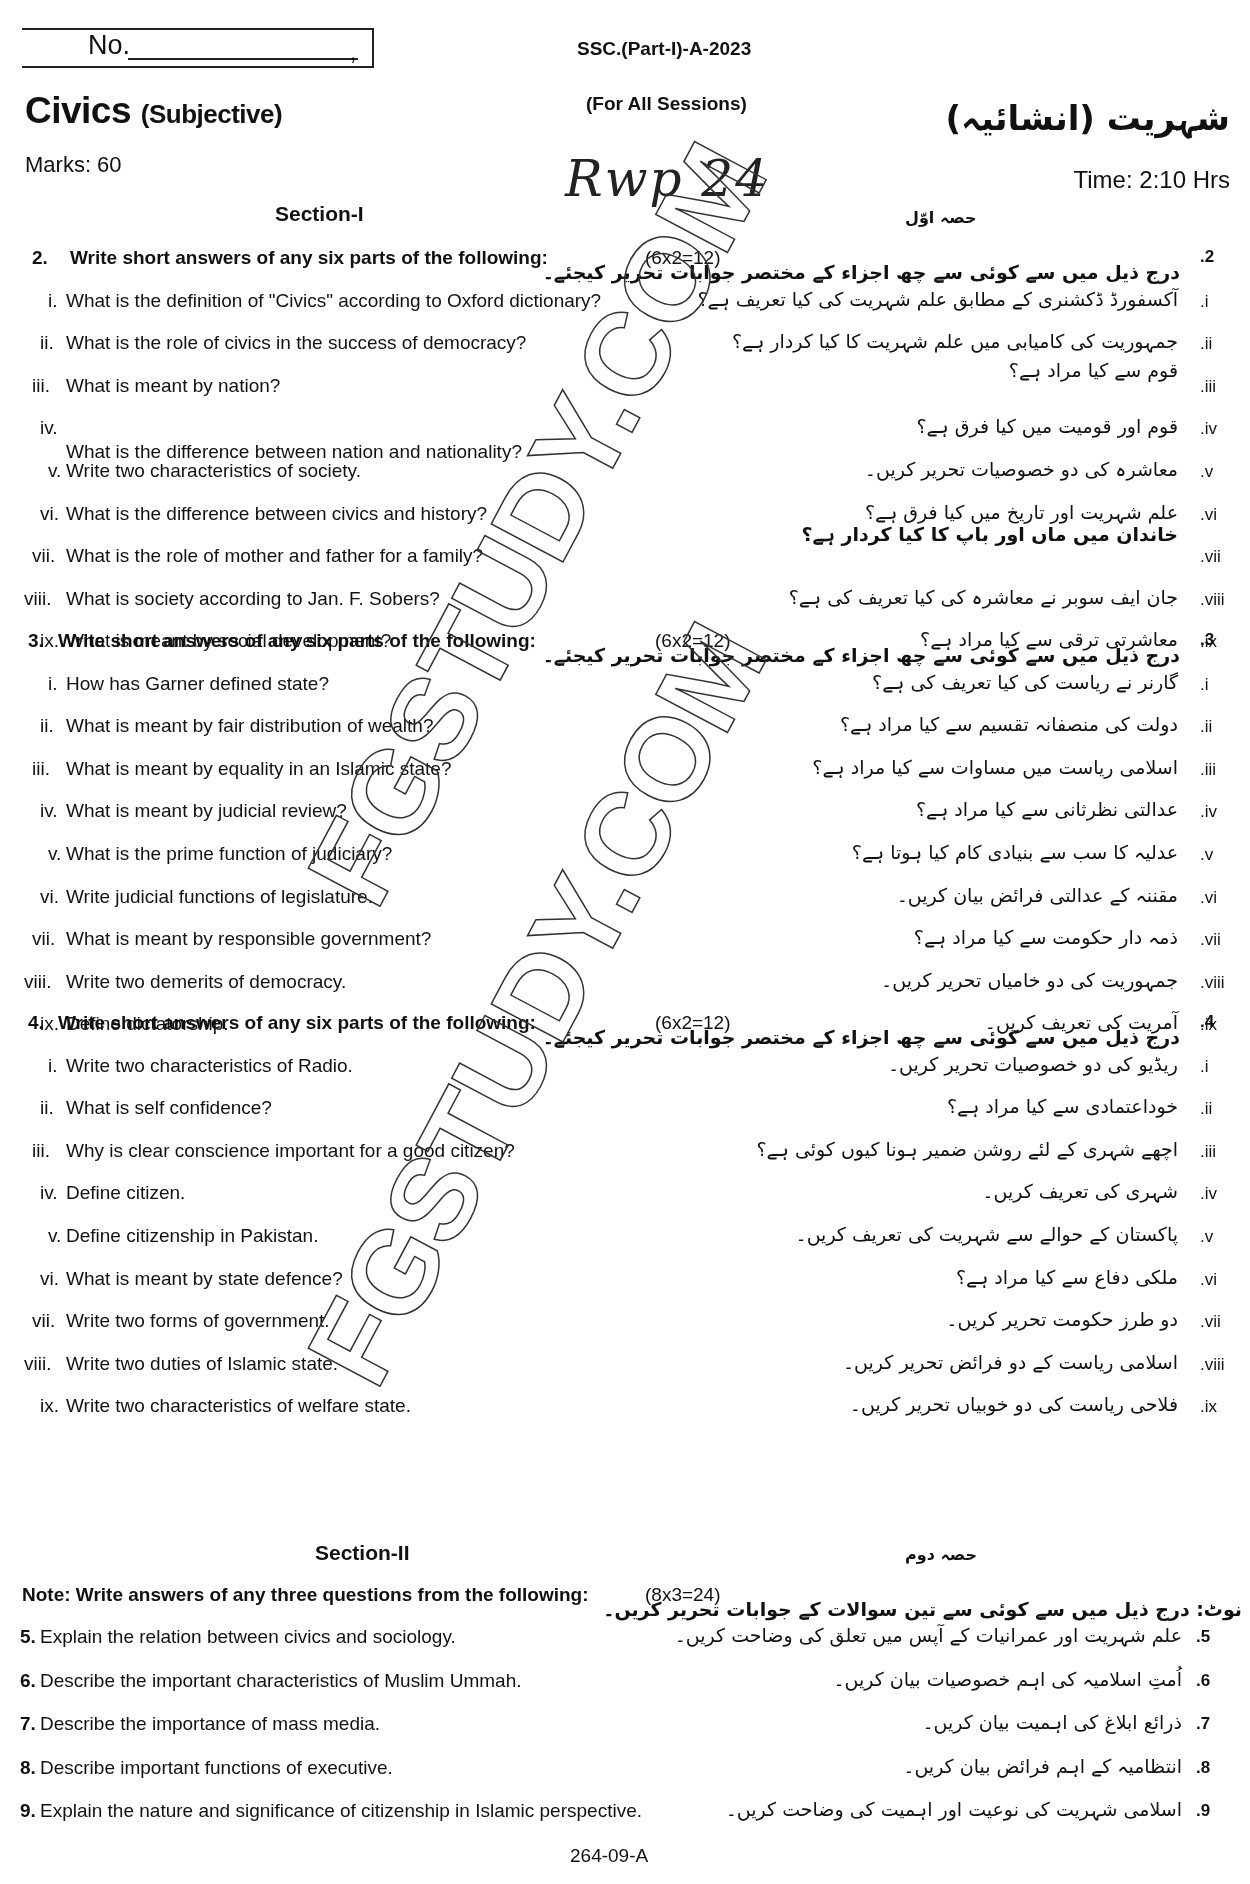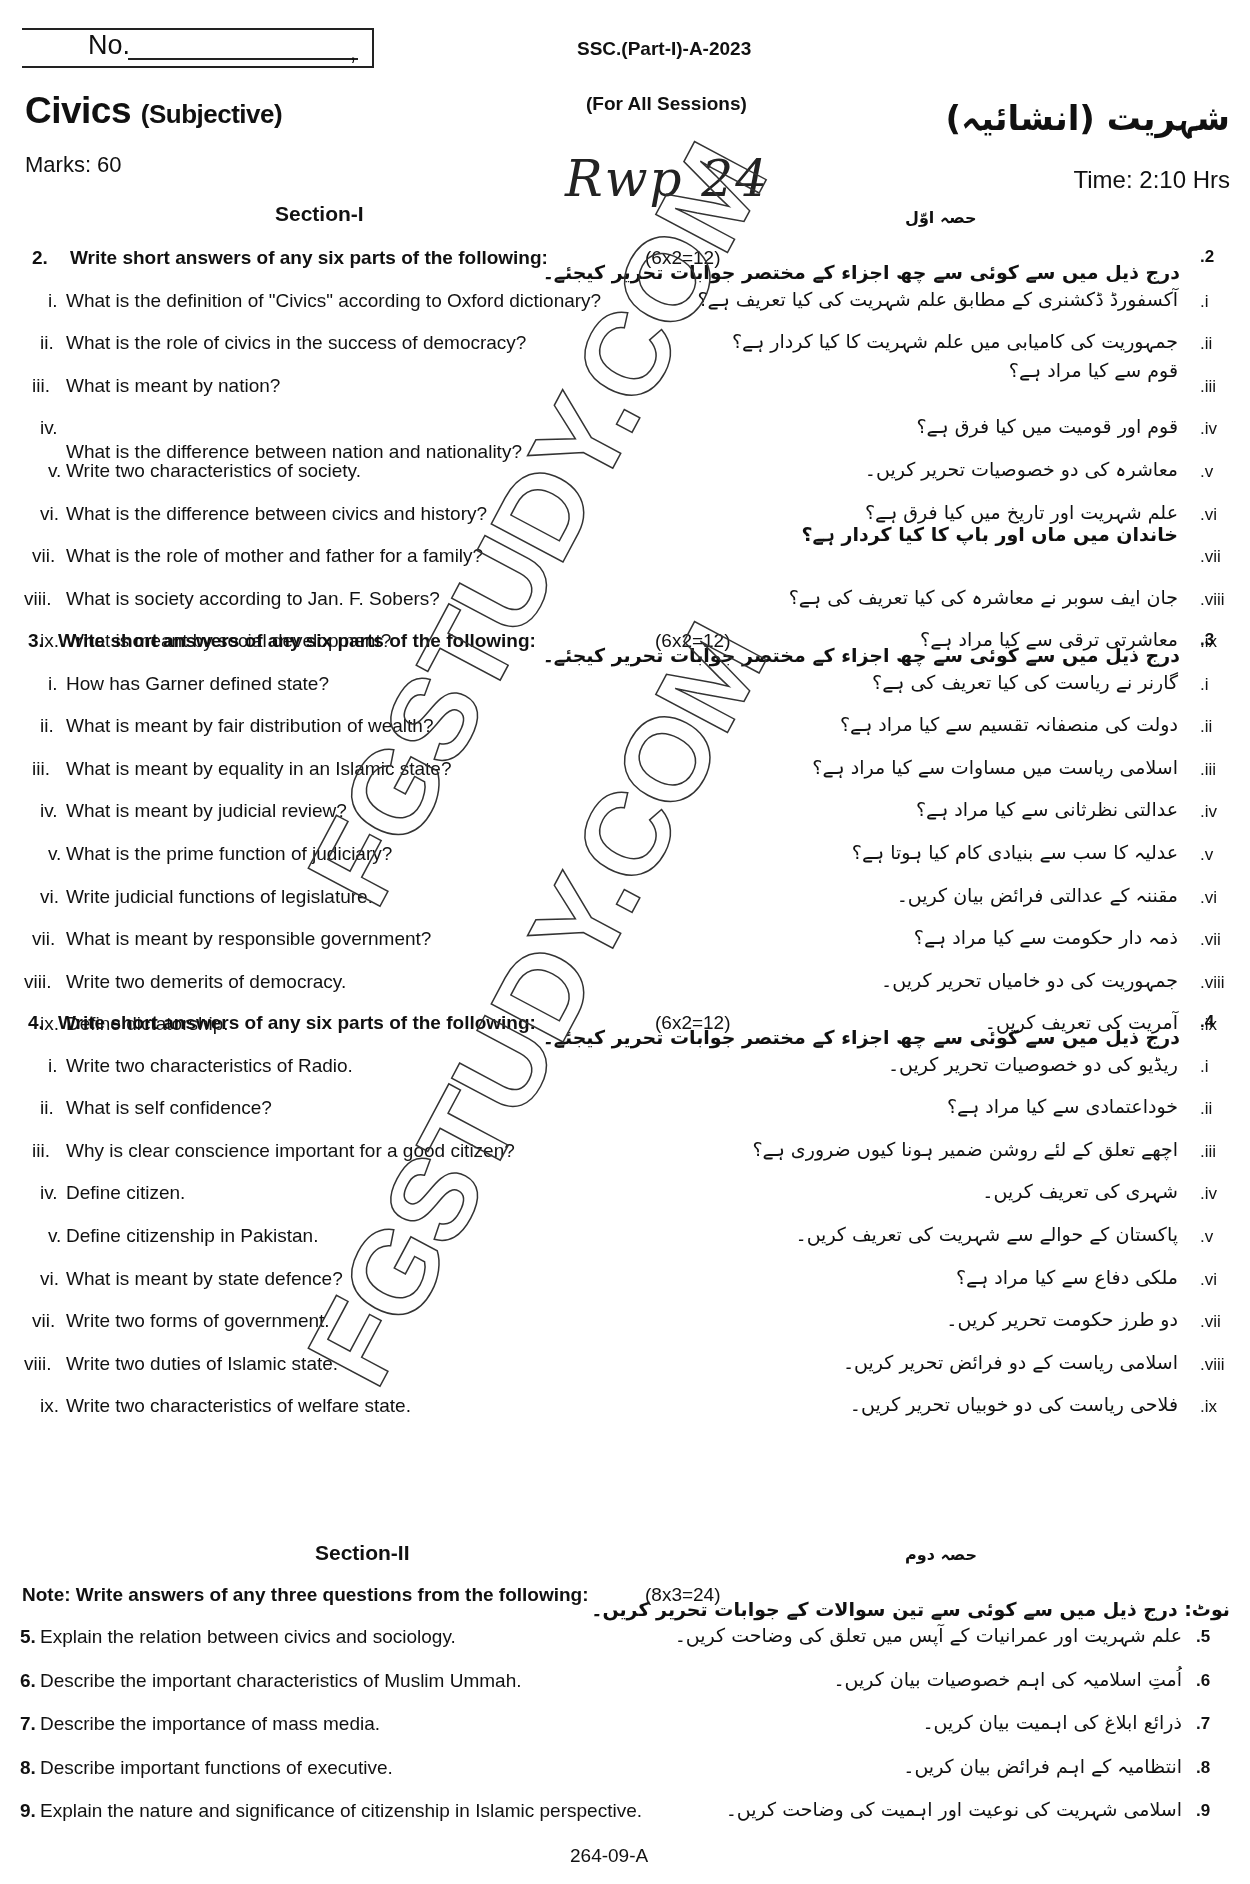--- a/index.html
+++ b/index.html
@@ -158,21 +158,21 @@
       <div class="abs item" style="left:48px; top:1055px;">i.</div>
       <div class="abs item" style="left:66px; top:1055px;">Write two characteristics of Radio.</div>
       <div class="abs urdu" style="right:72px; top:1053px;">ریڈیو کی دو خصوصیات تحریر کریں۔</div>
       <div class="abs rnum" style="left:1200px; top:1057px;">.i</div>
       <div class="abs item" style="left:40px; top:1097px;">ii.</div>
       <div class="abs item" style="left:66px; top:1097px;">What is self confidence?</div>
       <div class="abs urdu" style="right:72px; top:1095px;">خوداعتمادی سے کیا مراد ہے؟</div>
       <div class="abs rnum" style="left:1200px; top:1099px;">.ii</div>
       <div class="abs item" style="left:32px; top:1140px;">iii.</div>
       <div class="abs item" style="left:66px; top:1140px;">Why is clear conscience important for a good citizen?</div>
-      <div class="abs urdu" style="right:72px; top:1138px;">اچھے تعلق کے لئے روشن ضمیر ہونا کیوں ضروری ہے؟</div>
+      <div class="abs urdu" style="right:72px; top:1138px;">اچھے شہری کے لئے روشن ضمیر ہونا کیوں کوئی ہے؟</div>
       <div class="abs rnum" style="left:1200px; top:1142px;">.iii</div>
       <div class="abs item" style="left:40px; top:1182px;">iv.</div>
       <div class="abs item" style="left:66px; top:1182px;">Define citizen.</div>
       <div class="abs urdu" style="right:72px; top:1180px;">شہری کی تعریف کریں۔</div>
       <div class="abs rnum" style="left:1200px; top:1184px;">.iv</div>
       <div class="abs item" style="left:48px; top:1225px;">v.</div>
       <div class="abs item" style="left:66px; top:1225px;">Define citizenship in Pakistan.</div>
       <div class="abs urdu" style="right:72px; top:1223px;">پاکستان کے حوالے سے شہریت کی تعریف کریں۔</div>
       <div class="abs rnum" style="left:1200px; top:1227px;">.v</div>
       <div class="abs item" style="left:40px; top:1268px;">vi.</div>
@@ -188,21 +188,21 @@
       <div class="abs urdu" style="right:72px; top:1351px;">اسلامی ریاست کے دو فرائض تحریر کریں۔</div>
       <div class="abs rnum" style="left:1200px; top:1355px;">.viii</div>
       <div class="abs item" style="left:40px; top:1395px;">ix.</div>
       <div class="abs item" style="left:66px; top:1395px;">Write two characteristics of welfare state.</div>
       <div class="abs urdu" style="right:72px; top:1393px;">فلاحی ریاست کی دو خوبیاں تحریر کریں۔</div>
       <div class="abs rnum" style="left:1200px; top:1397px;">.ix</div>
       <div class="abs sec-head" style="left:315px; top:1541px;">Section-II</div>
       <div class="abs urdu-sec" style="left:905px; top:1545px;">حصہ دوم</div>
       <div class="abs qhead" style="left:22px; top:1584px;">Note:  Write answers of any three questions from the following:</div>
       <div class="abs marks-tag" style="left:645px; top:1584px;">(8x3=24)</div>
-      <div class="abs urdu urdu-head" style="right:20px; top:1582px;">نوٹ:  درج ذیل میں سے کوئی سے تین سوالات کے جوابات تحریر کریں۔</div>
+      <div class="abs urdu urdu-head" style="right:8px; top:1582px;">نوٹ:  درج ذیل میں سے کوئی سے تین سوالات کے جوابات تحریر کریں۔</div>
       <div class="abs item" style="left:20px; top:1626px; font-weight:bold;">5.</div>
       <div class="abs item" style="left:40px; top:1626px;">Explain the relation between civics and sociology.</div>
       <div class="abs urdu" style="right:68px; top:1624px;">علم شہریت اور عمرانیات کے آپس میں تعلق کی وضاحت کریں۔</div>
       <div class="abs rnum" style="left:1196px; top:1627px; font-weight:bold;">.5</div>
       <div class="abs item" style="left:20px; top:1670px; font-weight:bold;">6.</div>
       <div class="abs item" style="left:40px; top:1670px;">Describe the important characteristics of Muslim Ummah.</div>
       <div class="abs urdu" style="right:68px; top:1668px;">اُمتِ اسلامیہ کی اہم خصوصیات بیان کریں۔</div>
       <div class="abs rnum" style="left:1196px; top:1671px; font-weight:bold;">.6</div>
       <div class="abs item" style="left:20px; top:1713px; font-weight:bold;">7.</div>
       <div class="abs item" style="left:40px; top:1713px;">Describe the importance of mass media.</div>

